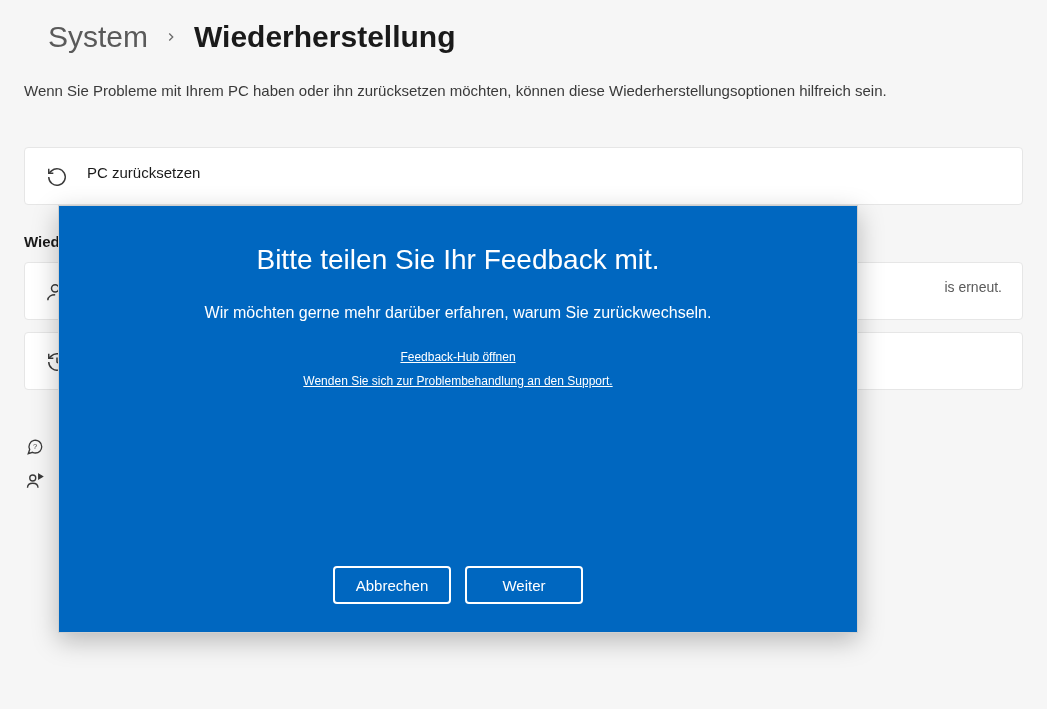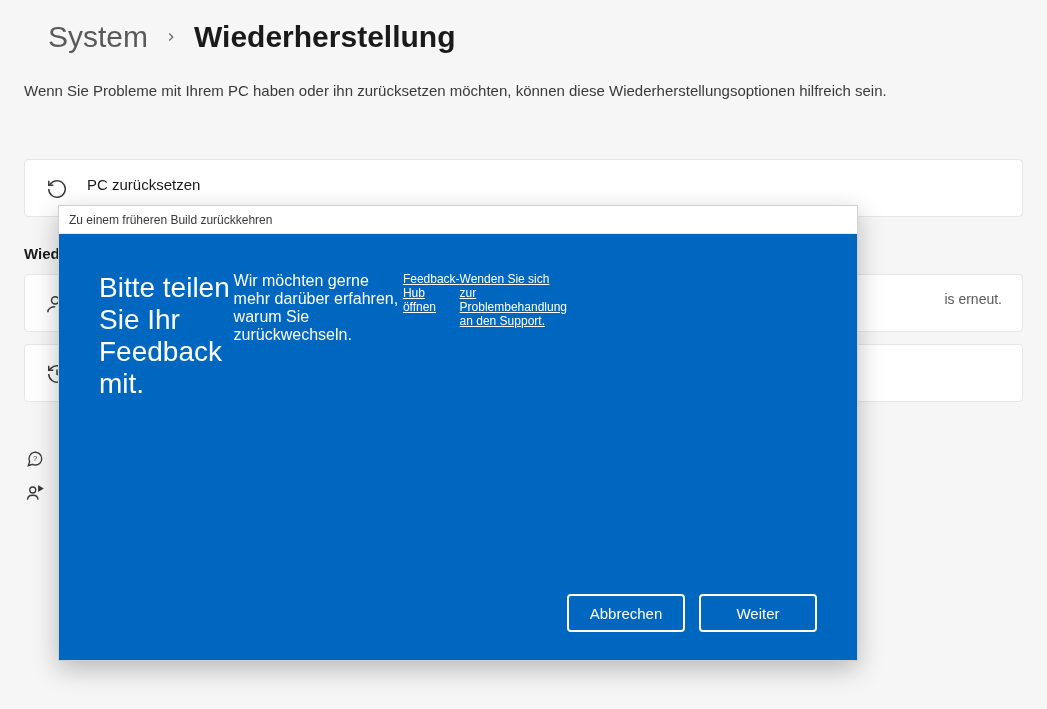--- a/index.html
+++ b/index.html
@@ -36,21 +36,21 @@
   }
   .breadcrumb .crumb-current {
     font-size: 30px;
     font-weight: 600;
     color: #1a1a1a;
   }
 
   .page-desc {
     font-size: 15px;
     color: #3a3a3a;
-    margin-bottom: 60px;
+    margin-bottom: 48px;
   }
 
   .card {
     background: #ffffff;
     border: 1px solid #e6e6e6;
     border-radius: 4px;
     padding: 16px 20px;
     display: flex;
     align-items: flex-start;
     gap: 18px;
@@ -123,21 +123,22 @@
     color: #3a3a3a;
     background: #ffffff;
     border-bottom: 1px solid #eaeaea;
   }
   .dialog-body {
     background: #0067c0;
     color: #ffffff;
     padding: 38px 40px 28px 40px;
     min-height: 426px;
     display: flex;
-    flex-direction: row;
+    flex-direction: column;
+    align-items: center;
   }
   .dialog-heading {
     font-size: 28px;
     font-weight: 400;
     margin-bottom: 28px;
   }
   .dialog-text {
     font-size: 16px;
     margin-bottom: 28px;
   }
@@ -245,23 +246,20 @@
             <path d="M17 3l5 3-5 3z" fill="currentColor"></path>
           </svg>
       </div>
       <span>Feedback senden</span>
     </div>
   </div>
 
 </div>
 
 <div class="dialog-window">
-  <div class="dialog-titlebar">
-    <span>Zu einem früheren Build zurückkehren</span>
-  </div>
   <div class="dialog-body">
     <h1 class="dialog-heading">Bitte teilen Sie Ihr Feedback mit.</h1>
     <p class="dialog-text">Wir möchten gerne mehr darüber erfahren, warum Sie zurückwechseln.</p>
     <a class="dialog-link">Feedback-Hub öffnen</a>
     <a class="dialog-link">Wenden Sie sich zur Problembehandlung an den Support.</a>
     <div class="dialog-buttons">
       <button class="dialog-btn">Abbrechen</button>
       <button class="dialog-btn">Weiter</button>
     </div>
   </div>

